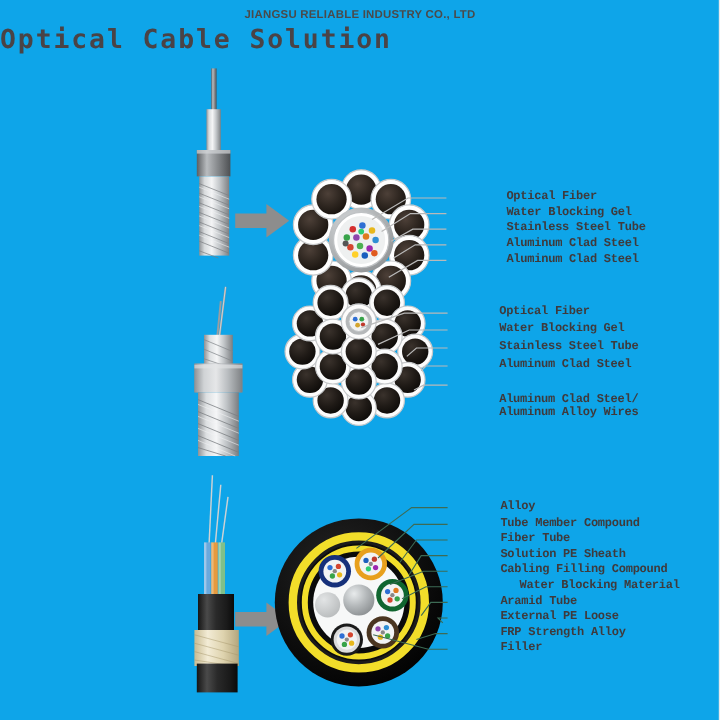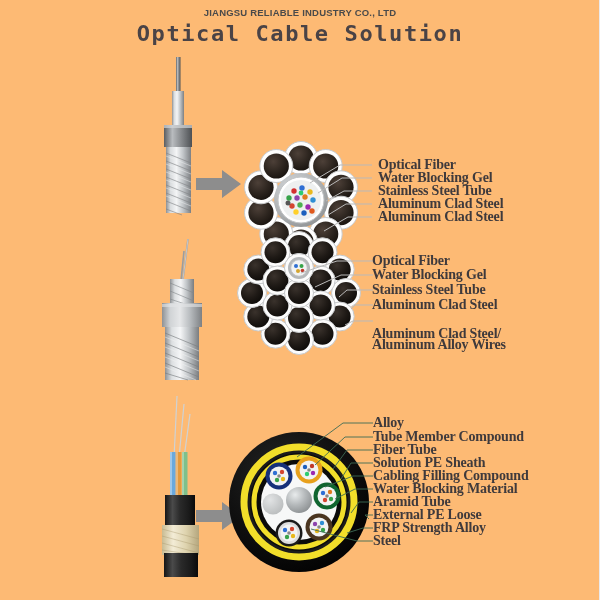--- a/index.html
+++ b/index.html
@@ -6,37 +6,37 @@
   body{
     width:600px;height:600px;
     background:#ffffff;
     font-family:"Liberation Sans",sans-serif;
     overflow:hidden;
     position:relative;
   }
   .page{
     position:relative;
     width:600px;height:600px;
-    background:#fdba74;
+    background:#0ea5e9;
     box-sizing:border-box;
     border-right:1px solid #e9e9ec;
   }
   
   .company{
     position:absolute;top:7px;left:0;width:600px;
     text-align:center;
     font-size:9.5px;
     letter-spacing:0.2px;
     color:#4a4a4a;
     font-weight:600;
     font-family:"Liberation Sans",sans-serif;
   }
   .title{
     position:absolute;top:21px;left:0;width:600px;
-    text-align:center;
+    text-align:left;
     font-size:22px;
     font-weight:700;
     letter-spacing:1.6px;
     color:#4a4346;
     font-family:"DejaVu Sans Mono",monospace;
     white-space:nowrap;
   }
   
   .section{position:absolute;left:0;width:600px;}
   #sec-1{top:55px;height:160px;}
@@ -46,26 +46,27 @@
   .cable-photo{position:absolute;}
   .arrow{position:absolute;}
 
   .xsec{position:absolute;}
 
   
   .labels{position:absolute;}
   .label{
     position:absolute;
     white-space:nowrap;
-    font-family:Liberation Serif, serif;
-    font-size:14px;
+    font-family:Liberation Mono, monospace;
+    font-size:10px;
     font-weight:700;
     color:#3f3a3c;
     letter-spacing:-0.2px;
     line-height:10px;
+    margin-left:44px;
   }
   .label.two{line-height:10.5px;}
   svg{display:block;overflow:visible;}
 </style>
 </head>
 <body>
 
 <div class="page">
 
   <div class="company">JIANGSU RELIABLE INDUSTRY CO., LTD</div>
@@ -542,21 +543,21 @@
         <path d="M26 112 L72 124 L88 124"></path>
       </g>
     </svg>
 
     <div class="labels" style="left:373px;top:25px;">
       <div class="label" style="top:1px;left:0;">Alloy</div>
       <div class="label" style="top:15px;left:0;">Tube Member Compound</div>
       <div class="label" style="top:28px;left:0;">Fiber Tube</div>
       <div class="label" style="top:41px;left:0;">Solution PE Sheath</div>
       <div class="label" style="top:54px;left:0;">Cabling Filling Compound</div>
-      <div class="label" style="top:67px;left:0;">Water Blocking Material</div>
+      <div class="label" style="top:67px;left:16px;">Water Blocking Material</div>
       <div class="label" style="top:80px;left:0;">Aramid Tube</div>
       <div class="label" style="top:93px;left:0;">External PE Loose</div>
       <div class="label" style="top:106px;left:0;">FRP Strength Alloy</div>
-      <div class="label" style="top:119px;left:0;">Steel</div>
+      <div class="label" style="top:119px;left:0;">Filler</div>
     </div>
   </div>
 
 </div>
 
 </body></html>

